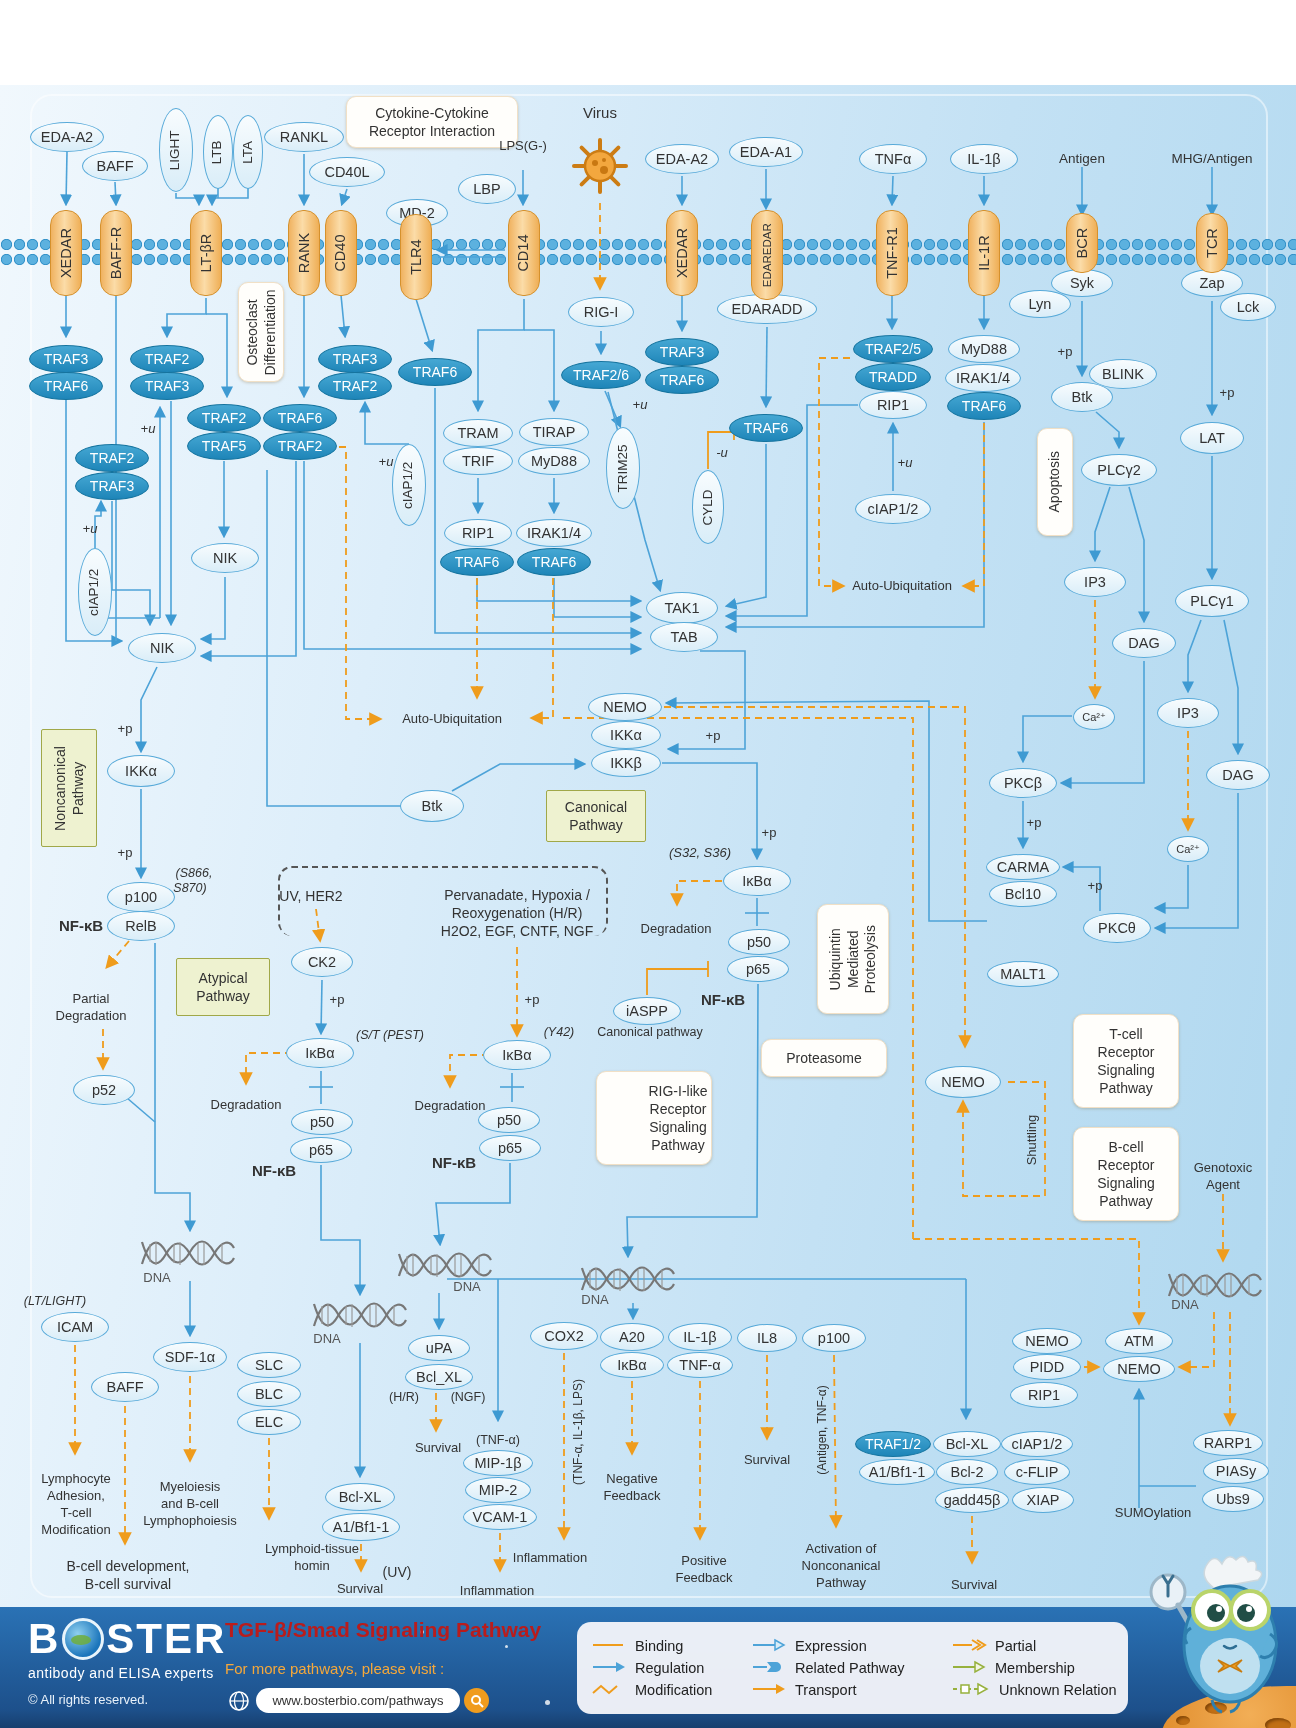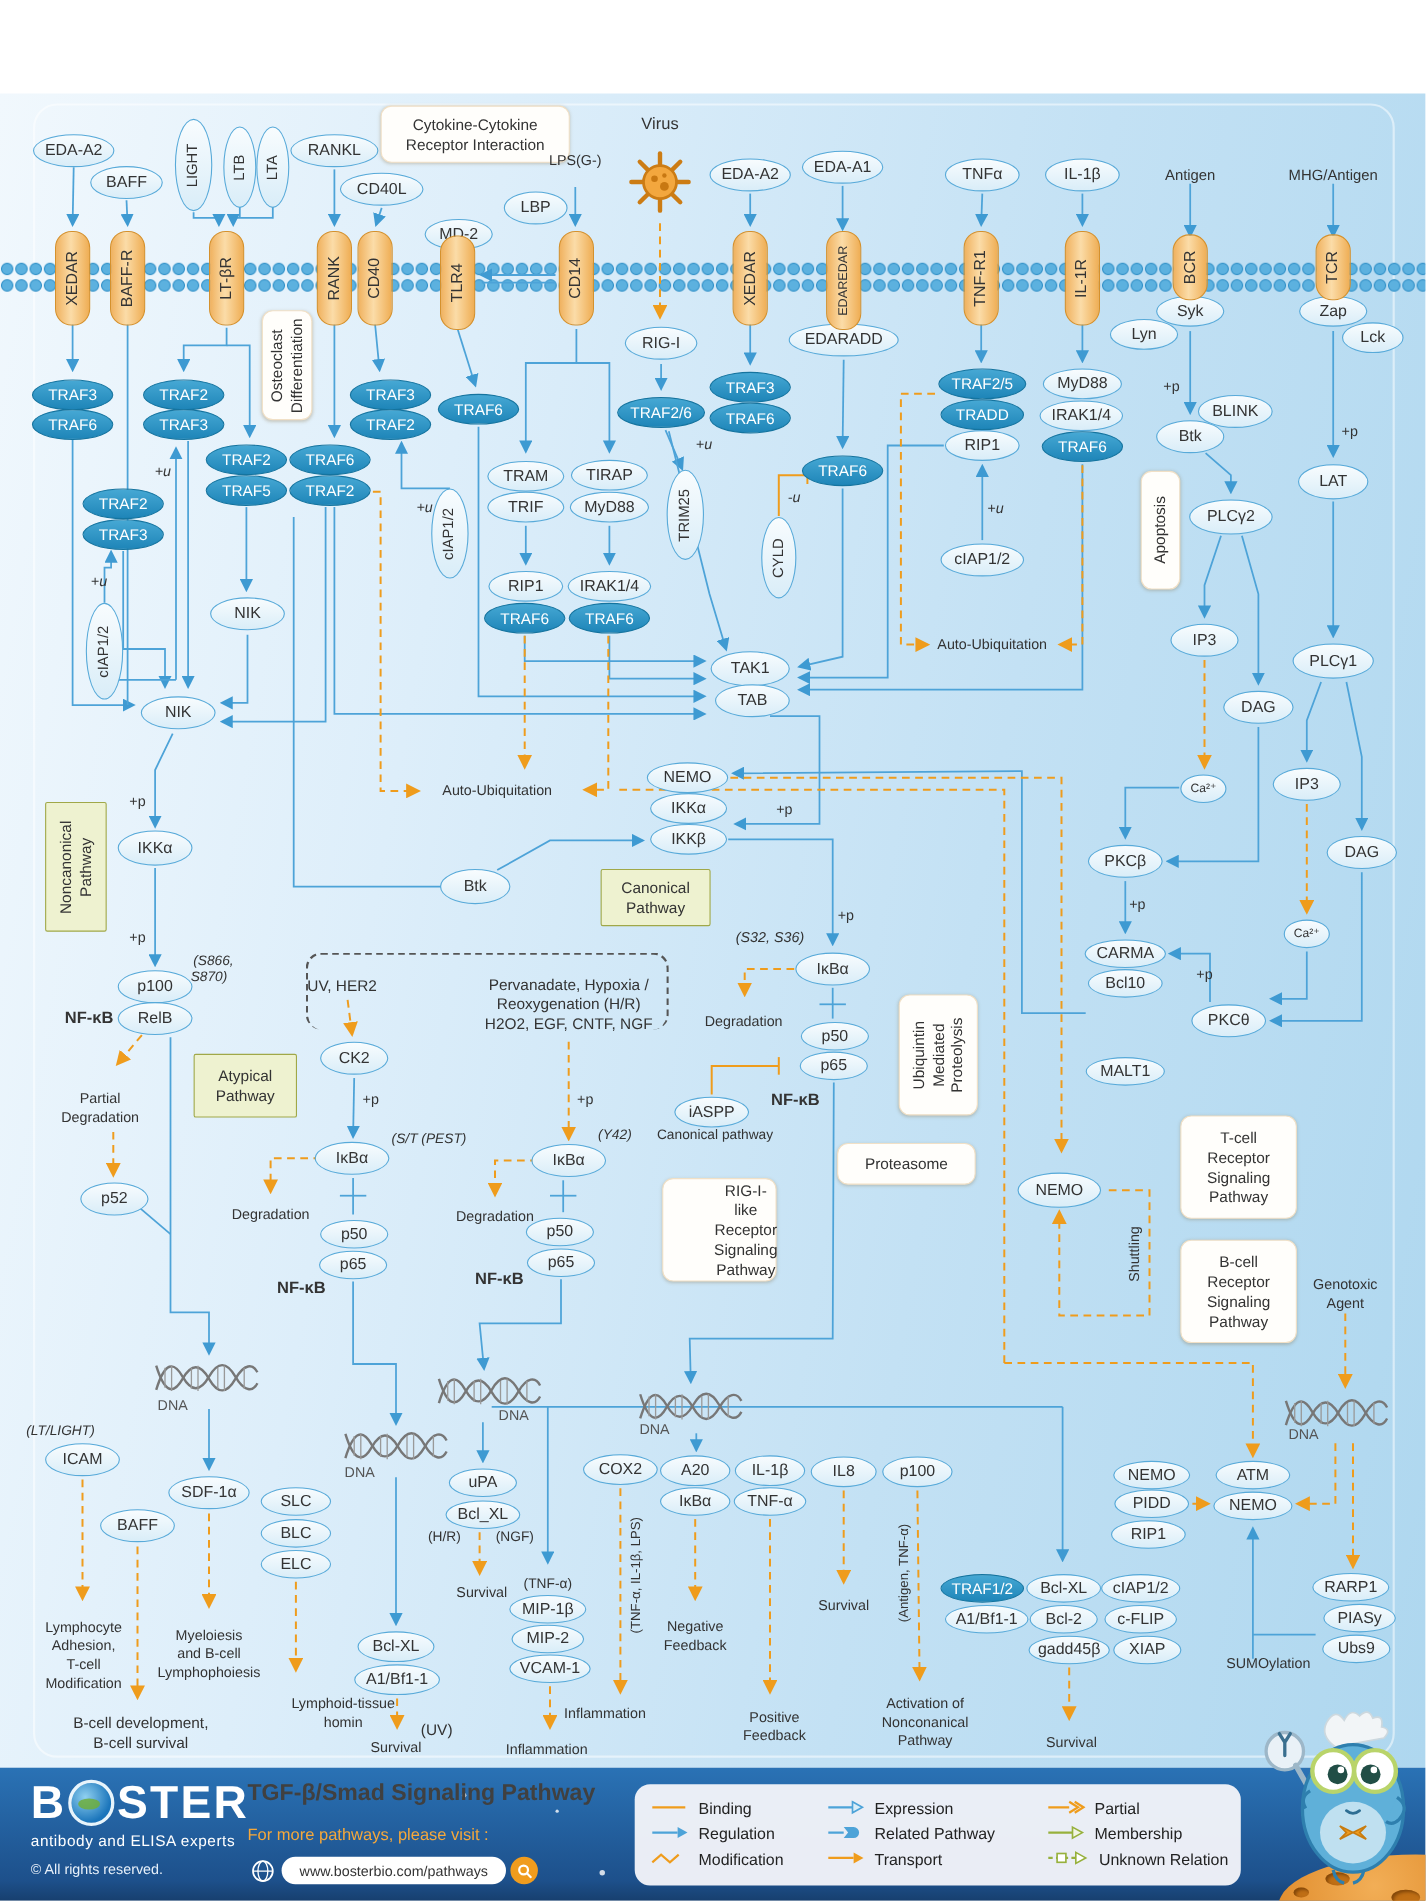--- a/index.html
+++ b/index.html
@@ -44,21 +44,21 @@
   #ftr{position:absolute;left:0;top:1607px;width:1296px;height:121px;z-index:4;
     background:linear-gradient(180deg,#2a72b5 0%,#1d508b 85%,#173f6e 100%);}
   .star{position:absolute;border-radius:50%;background:rgba(255,255,255,.8);z-index:4;}
   #brand{position:absolute;left:28px;top:1615px;color:#fff;z-index:5;}
   #brand .bt{font-size:42px;font-weight:700;letter-spacing:2px;display:flex;align-items:center;}
   #brand .globe{display:inline-block;width:36px;height:36px;border-radius:50%;margin:0 2px;
     background:radial-gradient(circle at 35% 35%,#8fd0f0,#1b75bb 70%);border:3px solid #e8f4fb;position:relative;}
   #brand .globe:after{content:"";position:absolute;left:6px;top:14px;width:20px;height:10px;border-radius:50%;background:#6fae3c;opacity:.85;}
   #brand .tag{font-size:14px;margin-top:2px;letter-spacing:.5px;}
   #copy{position:absolute;left:28px;top:1692px;color:#e8f1fa;font-size:13px;z-index:5;}
-  #tgf{position:absolute;left:225px;top:1618px;color:#404040;font-size:21px;font-weight:700;z-index:5;}
+  #tgf{position:absolute;left:225px;top:1618px;color:#b91c1c;font-size:21px;font-weight:700;z-index:5;}
   #visit{position:absolute;left:225px;top:1660px;color:#f6a83a;font-size:15px;z-index:5;}
   #urlpill{position:absolute;left:256px;top:1688px;width:204px;height:25px;background:#fff;border-radius:13px;
     display:flex;align-items:center;justify-content:center;font-size:13px;color:#333;z-index:5;}
   #urlglobe{position:absolute;left:228px;top:1690px;z-index:5;}
   #srchbtn{position:absolute;left:464px;top:1688px;width:25px;height:25px;border-radius:50%;background:#f09c1e;z-index:5;
     display:flex;align-items:center;justify-content:center;}
   #legend{position:absolute;left:577px;top:1622px;width:551px;height:92px;background:rgba(243,244,249,.96);
     border-radius:14px;z-index:5;display:grid;grid-template-columns:160px 200px 191px;align-content:center;
     padding:4px 14px;box-sizing:border-box;row-gap:5px;}
   .litem{display:flex;align-items:center;gap:8px;font-size:14.5px;color:#222;}
@@ -428,21 +428,21 @@
           <div>Ubiquintin</div>
           <div>Mediated</div>
           <div>Proteolysis</div>
         </div>
       </div>
       <div class="bx wbox" style="width: 126px; height: 38px; left: 824px; top: 1058px;">
         <div>
           <div>Proteasome</div>
         </div>
       </div>
-      <div class="bx wbox" style="width: 104px; height: 94px; left: 654px; top: 1118px; padding-left: 48px;">
+      <div class="bx wbox" style="width: 116px; height: 94px; left: 654px; top: 1118px; padding-left: 48px;">
         <div>
           <div>RIG-I-like</div>
           <div>Receptor</div>
           <div>Signaling</div>
           <div>Pathway</div>
         </div>
       </div>
       <div class="bx wbox" style="width: 106px; height: 94px; left: 1126px; top: 1061px;">
         <div>
           <div>T-cell</div>

